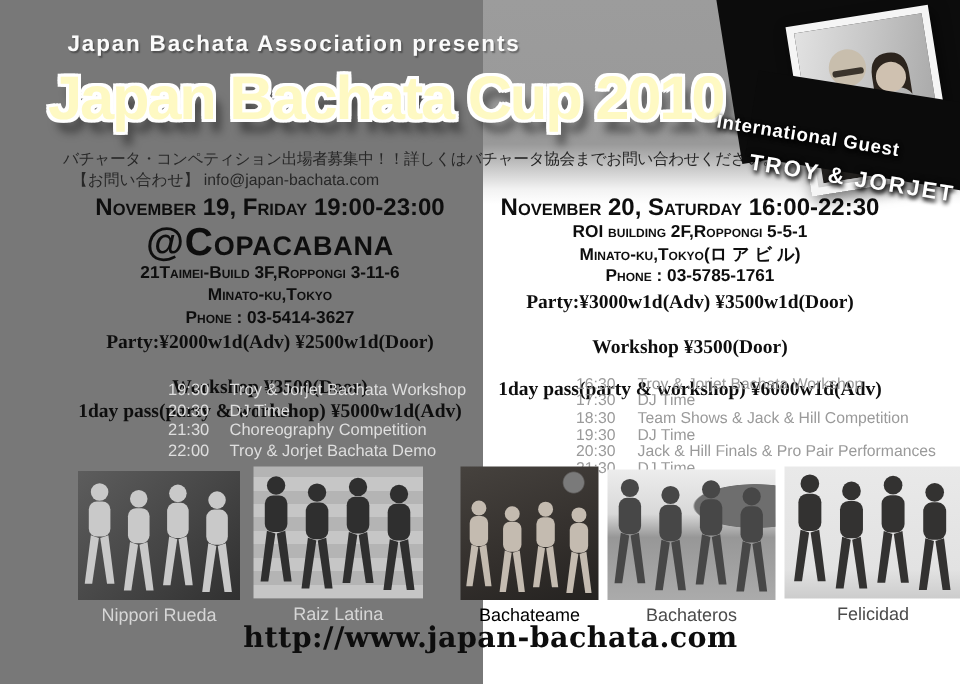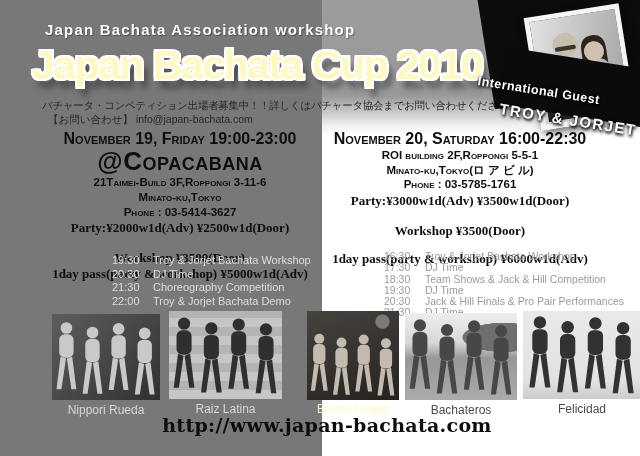--- a/index.html
+++ b/index.html
@@ -93,21 +93,21 @@
         background:repeating-linear-gradient(0deg,#c6c6c6 0 9px,#b4b4b4 9px 18px);}
   .p3{left:280px;top:311px;width:92px;}  .p3 .pic{height:89px;color:#c4bbb0;
         background:radial-gradient(circle at 82% 12%,#7a7a7a 0 6%,transparent 7%),
                    linear-gradient(160deg,#46423e 0%,#332f2c 60%,#242220 100%);}
   .p4{left:378px;top:313px;width:112px;} .p4 .pic{height:87px;color:#474747;
         background:radial-gradient(120% 55% at 88% 28%,#6e6e6e 0 30%,transparent 31%),
                    linear-gradient(180deg,#ededed 0%,#d8d8d8 34%,#979797 52%,#ababab 100%);}
   .p5{left:496px;top:311px;width:118px;} .p5 .pic{height:88px;color:#333231;
         background:linear-gradient(180deg,#e9e9e9 0%,#e2e2e2 78%,#cccccc 100%);}
   .cap-light{color:#d6d6d6;}
-  .cap-mid{color:#fef9c3;font-family:Liberation Mono, monospace;}
+  .cap-mid{color:#000000;}
   .cap-dark{color:#4b4b4b;}
   
   .url{
     position:absolute;left:0;width:640px;top:414px;padding-left:14px;box-sizing:border-box;
     text-align:center;font-family:"DejaVu Serif",serif;font-weight:bold;
     font-size:19px;letter-spacing:.3px;color:#0d0d0d;z-index:1;
   }
   .defs{position:absolute;width:0;height:0;overflow:hidden;}
 </style>
 </head>
@@ -144,21 +144,21 @@
   <div class="corner"></div>
   <div class="gphoto">
     <svg viewBox="0 0 90 104">
         <use href="#sym-couple"></use>
       </svg>
   </div>
   <div class="ribbon"></div>
   <div class="glabel">International Guest</div>
   <div class="gnames">TROY &amp; JORJET</div>
 
-  <div class="presents">Japan Bachata Association workshop</div>
+  <div class="presents">Japan Bachata Association presents</div>
   <h1 class="title">Japan Bachata Cup 2010</h1>
   <div class="jp1">バチャータ・コンペティション出場者募集中！！詳しくはバチャータ協会までお問い合わせください。</div>
   <div class="jp2"><span>【お問い合わせ】</span> <span>info@japan-bachata.com</span></div>
 
   <section class="event day1">
     <div class="dt">November 19, Friday 19:00-23:00</div>
     <div class="venue">@Copacabana</div>
     <div class="addr">21Taimei-Build 3F,Roppongi 3-11-6</div>
     <div class="addr">Minato-ku,Tokyo</div>
     <div class="addr">Phone : 03-5414-3627</div>

